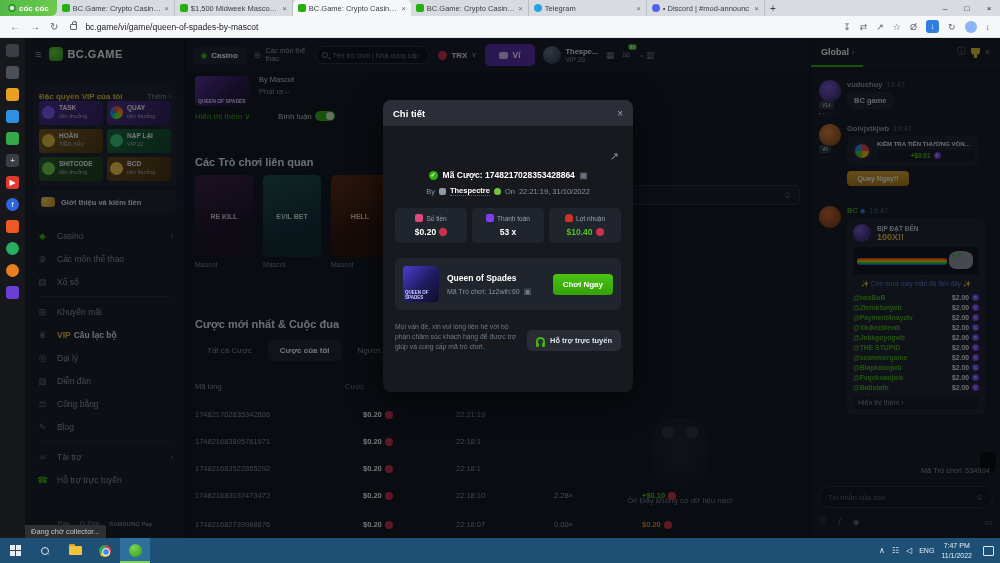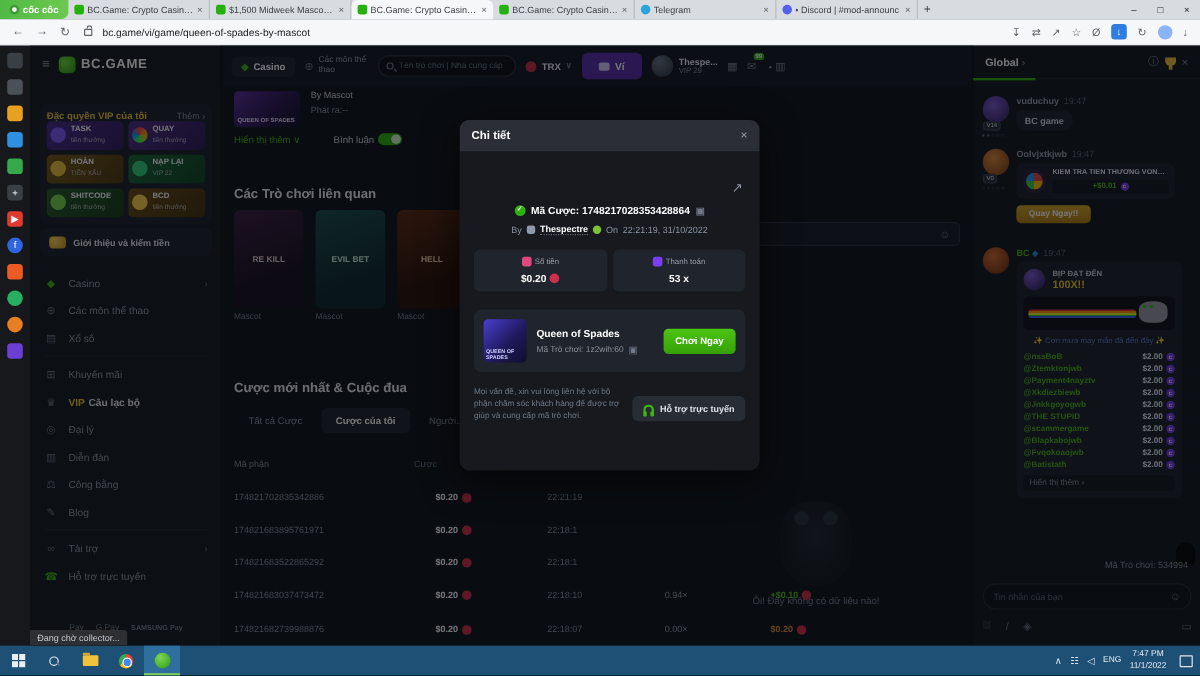--- a/index.html
+++ b/index.html
@@ -477,21 +477,21 @@
         <div>Ôi! Đây không có dữ liệu nào!</div>
       </div>
 
       <div class="sect-title bets-title">Cược mới nhất &amp; Cuộc đua</div>
       <div class="btabs">
         <div class="btab">Tất cả Cược</div>
         <div class="btab active">Cược của tôi</div>
         <div class="btab">Người...</div>
       </div>
       <div class="bhead">
-        <span class="c-id">Mã phận</span>
+        <span class="c-id">Mã lòng</span>
         <span class="c-bet" style="color:#707a88;font-weight:normal">Cược</span>
         <span class="c-time">Thời gian</span>
       </div>
 
       <div class="brow" style="top:372px">
         <span class="c-id">174821702835342886</span>
         <span class="c-bet">
             <span>$0.20</span>
             <span class="coin red sm"></span>
           </span>
@@ -513,21 +513,21 @@
           </span>
         <span class="c-time">22:18:1</span>
       </div>
       <div class="brow" style="top:453px">
         <span class="c-id">174821683037473472</span>
         <span class="c-bet">
             <span>$0.20</span>
             <span class="coin red sm"></span>
           </span>
         <span class="c-time">22:18:10</span>
-        <span class="c-mult">0.94×</span>
+        <span class="c-mult">2.28×</span>
         <span class="c-prof prof-g">
             <span>+$0.10</span>
             <span class="coin red sm"></span>
           </span>
       </div>
       <div class="brow" style="top:482px">
         <span class="c-id">174821682739988876</span>
         <span class="c-bet">
             <span>$0.20</span>
             <span class="coin red sm"></span>
@@ -725,20 +725,30 @@
         </div>
         <div class="stat">
           <div class="lab">
               <span class="sic card"></span>
               <span>Thanh toán</span>
             </div>
           <div class="val">
               <span>53 x</span>
             </div>
         </div>
+        <div class="stat">
+          <div class="lab">
+              <span class="sic redp"></span>
+              <span>Lợi nhuận</span>
+            </div>
+          <div class="val grn">
+              <span>$10.40</span>
+              <span class="coin red sm"></span>
+            </div>
+        </div>
       </div>
       <div class="gamebox">
         <div class="mthumb">QUEEN OF SPADES</div>
         <div class="gmeta">
           <div class="gname">Queen of Spades</div>
           <div class="gid">
               <span>Mã Trò chơi: 1z2wih:60</span>
               <span class="copy">▣</span>
             </div>
         </div>

